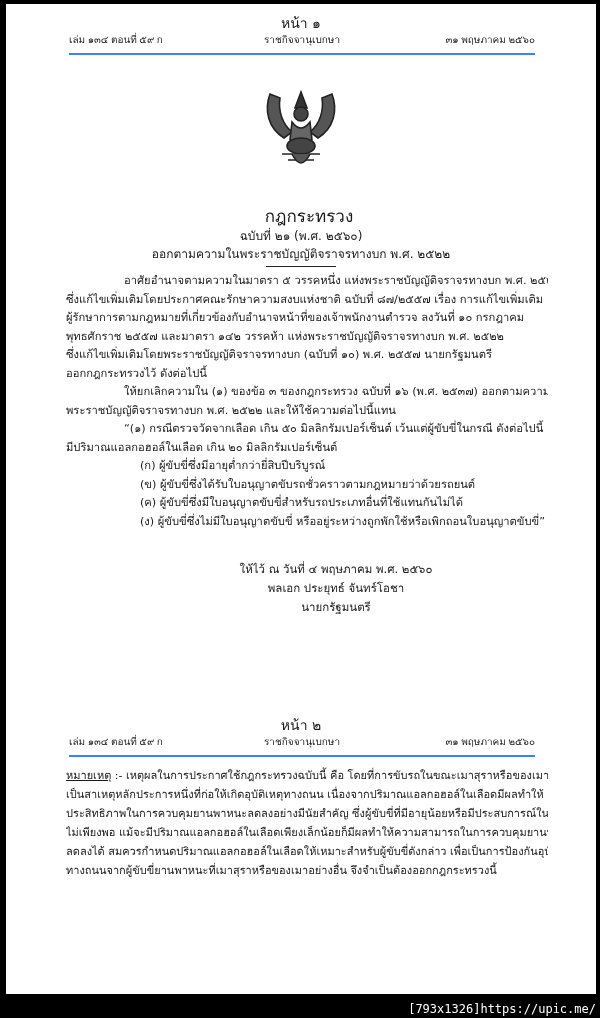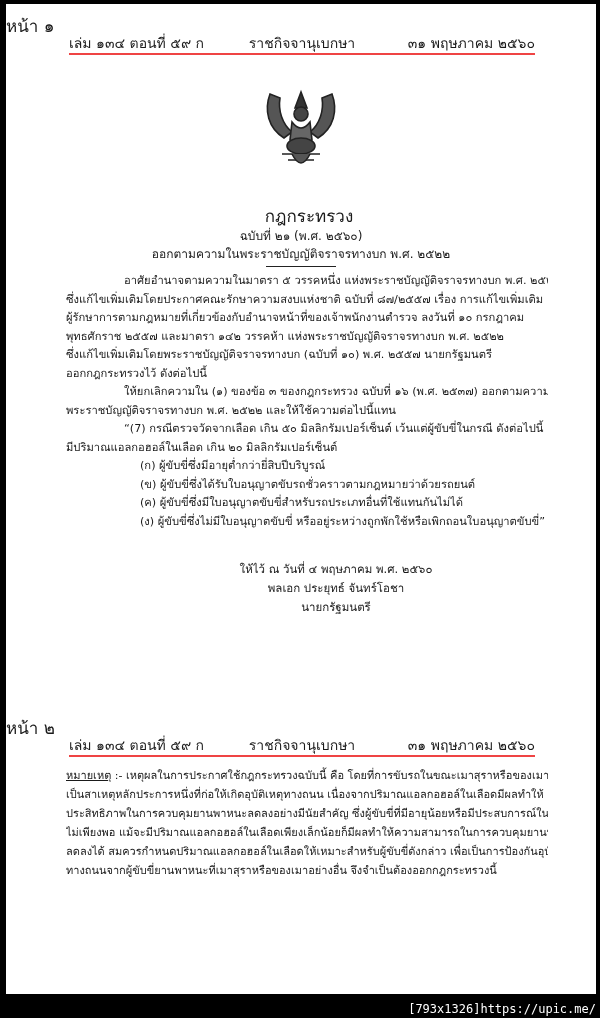--- a/index.html
+++ b/index.html
@@ -4,24 +4,24 @@
   <style>
     html, body { margin:0; padding:0; }
     body {
       width:600px; height:1018px; background:#000; position:relative; overflow:hidden;
       font-family:"DejaVu Sans", sans-serif; color:#1a1a1a;
     }
     .paper {
       position:absolute; left:6px; top:4px; width:590px; height:990px;
       background:#fff;
     }
-    .pg-num { position:absolute; left:0; width:590px; font-size:17px; }
+    .pg-num { position:absolute; left:0; width:590px; text-align:center; font-size:14px; }
     .hdr {
       position:absolute; left:63px; width:466px; height:22px;
-      border-bottom:2px solid #ef4444; font-size:14px;
+      border-bottom:2px solid #3b82f6; font-size:10px;font-family:Liberation Serif, serif;
     }
     .hdr span { position:absolute; top:1px; white-space:nowrap; }
     .hdr .h-left { left:0; }
     .hdr .h-mid { left:0; width:100%; text-align:center; }
     .hdr .h-right { right:0;margin-left:44px; }
     .garuda { position:absolute; left:256px; top:84px; width:78px; height:82px; }
     .title1 { position:absolute; left:0; width:590px; text-align:center; font-size:17px; top:198px;padding-left:8px; }
     .title2 { position:absolute; left:0; width:590px; text-align:center; font-size:12px; top:222px; }
     .title3 { position:absolute; left:0; width:590px; text-align:center; font-size:12px; top:240px; }
     .rule { position:absolute; left:260px; width:70px; top:262px; border-top:1px solid #222; }
@@ -69,21 +69,21 @@
 
   <div class="body" style="top:268px;">
     <div class="p ind1">อาศัยอำนาจตามความในมาตรา ๕ วรรคหนึ่ง แห่งพระราชบัญญัติจราจรทางบก พ.ศ. ๒๕๒๒</div>
     <div class="p">ซึ่งแก้ไขเพิ่มเติมโดยประกาศคณะรักษาความสงบแห่งชาติ ฉบับที่ ๘๗/๒๕๕๗ เรื่อง การแก้ไขเพิ่มเติม</div>
     <div class="p">ผู้รักษาการตามกฎหมายที่เกี่ยวข้องกับอำนาจหน้าที่ของเจ้าพนักงานตำรวจ ลงวันที่ ๑๐ กรกฎาคม</div>
     <div class="p">พุทธศักราช ๒๕๕๗ และมาตรา ๑๔๒ วรรคห้า แห่งพระราชบัญญัติจราจรทางบก พ.ศ. ๒๕๒๒</div>
     <div class="p">ซึ่งแก้ไขเพิ่มเติมโดยพระราชบัญญัติจราจรทางบก (ฉบับที่ ๑๐) พ.ศ. ๒๕๕๗ นายกรัฐมนตรี</div>
     <div class="p">ออกกฎกระทรวงไว้ ดังต่อไปนี้</div>
     <div class="p ind1">ให้ยกเลิกความใน (๑) ของข้อ ๓ ของกฎกระทรวง ฉบับที่ ๑๖ (พ.ศ. ๒๕๓๗) ออกตามความใน</div>
     <div class="p">พระราชบัญญัติจราจรทางบก พ.ศ. ๒๕๒๒ และให้ใช้ความต่อไปนี้แทน</div>
-    <div class="p ind1">“(7) กรณีตรวจวัดจากเลือด เกิน ๕๐ มิลลิกรัมเปอร์เซ็นต์ เว้นแต่ผู้ขับขี่ในกรณี ดังต่อไปนี้</div>
+    <div class="p ind1">“(๑) กรณีตรวจวัดจากเลือด เกิน ๕๐ มิลลิกรัมเปอร์เซ็นต์ เว้นแต่ผู้ขับขี่ในกรณี ดังต่อไปนี้</div>
     <div class="p">มีปริมาณแอลกอฮอล์ในเลือด เกิน ๒๐ มิลลิกรัมเปอร์เซ็นต์</div>
     <div class="p ind2">(ก)   ผู้ขับขี่ซึ่งมีอายุต่ำกว่ายี่สิบปีบริบูรณ์</div>
     <div class="p ind2">(ข)   ผู้ขับขี่ซึ่งได้รับใบอนุญาตขับรถชั่วคราวตามกฎหมายว่าด้วยรถยนต์</div>
     <div class="p ind2">(ค)   ผู้ขับขี่ซึ่งมีใบอนุญาตขับขี่สำหรับรถประเภทอื่นที่ใช้แทนกันไม่ได้</div>
     <div class="p ind2">(ง)   ผู้ขับขี่ซึ่งไม่มีใบอนุญาตขับขี่  หรืออยู่ระหว่างถูกพักใช้หรือเพิกถอนใบอนุญาตขับขี่”</div>
   </div>
 
   <div class="sig" style="top:556px; padding-left:70px; box-sizing:border-box;">ให้ไว้ ณ วันที่ ๔ พฤษภาคม พ.ศ. ๒๕๖๐</div>
   <div class="sig" style="top:575px; padding-left:70px; box-sizing:border-box;">พลเอก ประยุทธ์ จันทร์โอชา</div>
   <div class="sig" style="top:594px; padding-left:70px; box-sizing:border-box;">นายกรัฐมนตรี</div>

